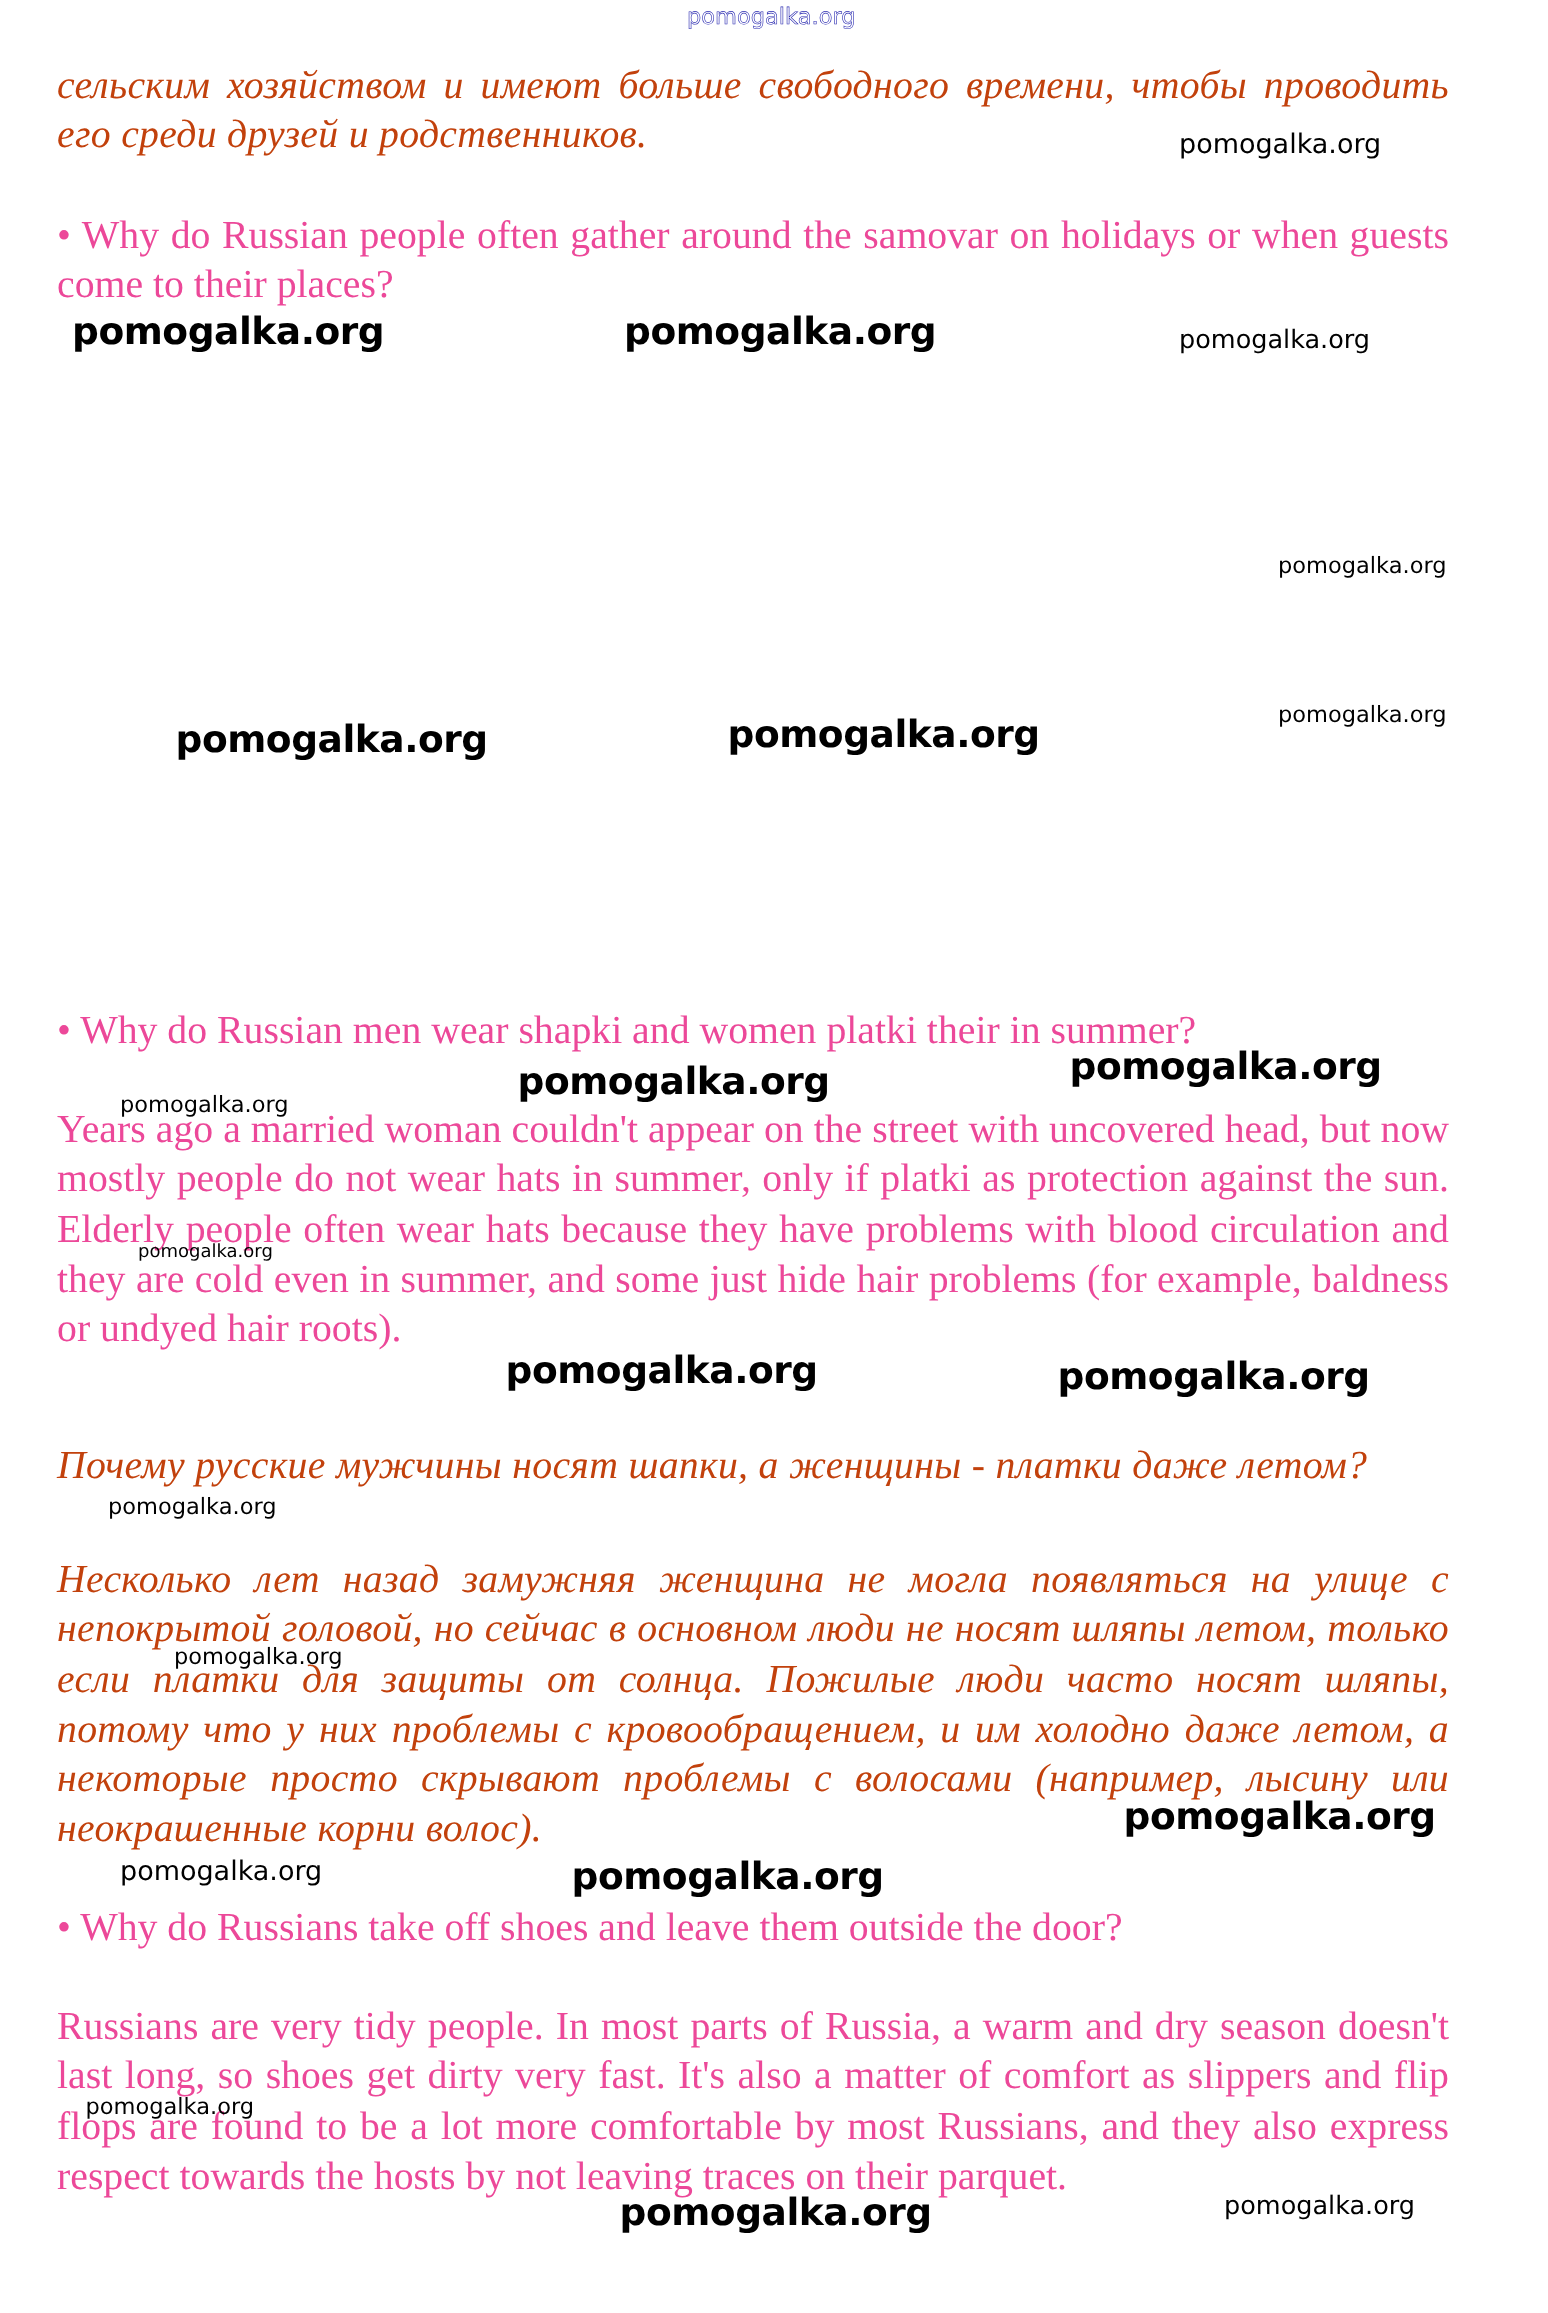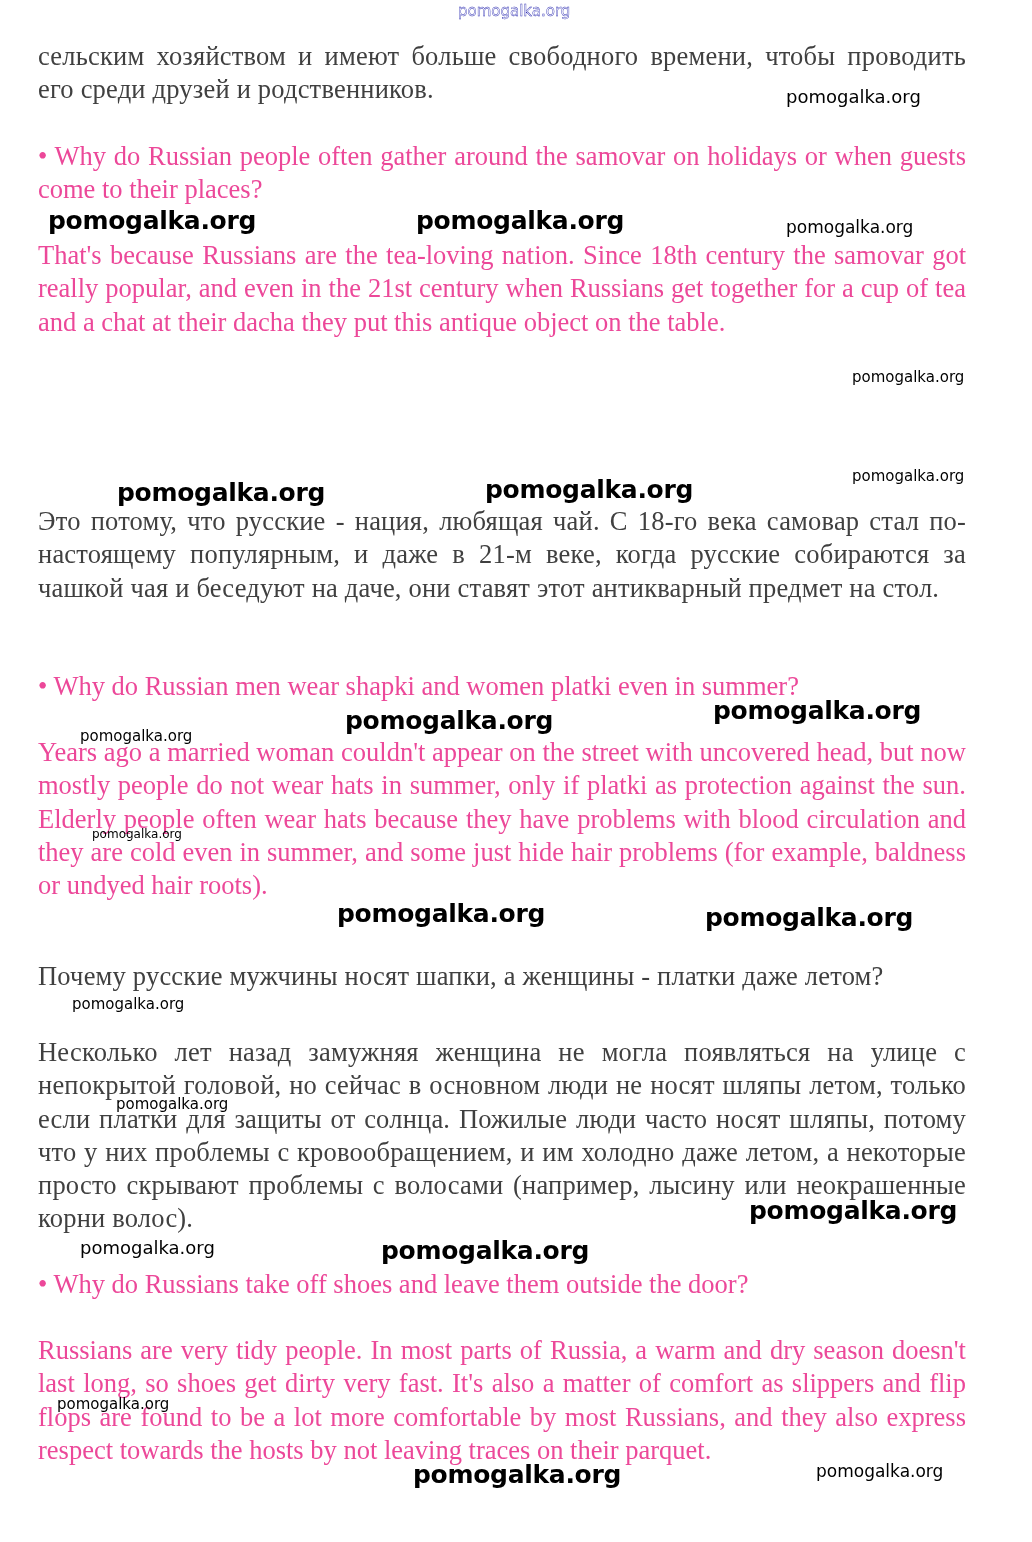--- a/index.html
+++ b/index.html
@@ -1,49 +1,47 @@
 <!DOCTYPE html>
 <html><head>
 <meta charset="utf-8">
 <style>
   html, body { margin: 0; padding: 0; background: #ffffff; }
   body { width: 1032px; height: 1542px; position: relative; overflow: hidden; }
   .page { position: absolute; left: 0; top: 0; width: 1032px; height: 1542px; }
   .para { position: absolute; left: 38px; width: 928px; font-family: "Liberation Serif", "DejaVu Serif", serif; font-size: 26.5px; color: #ec4899; line-height: 33.3px; text-align: justify; }
-  .ru { color: #404040; letter-spacing: 0.2px; }
+  .ru { font-style: italic; color: #c2410c; letter-spacing: 0.2px; }
   .wm { position: absolute; font-family: "DejaVu Sans", "Liberation Sans", sans-serif; color: #000; white-space: nowrap; }
   .wm-big { font-size: 25px; font-weight: bold; letter-spacing: -0.3px; }
   .wm-small { font-size: 15px; }
   .wm-top { font-size: 15px; color: #2a2ab0; font-weight: normal; -webkit-text-stroke: 0.4px #2a2ab0; color: #ffffff; }
 </style>
 </head>
 <body>
 
 <div class="page">
 
   <div class="wm wm-top" style="left:458px; top:2px;">pomogalka.org</div>
 
   <div class="para ru" style="top:40px;">сельским хозяйством и имеют больше свободного времени, чтобы проводить его среди друзей и родственников.</div>
   <div class="wm wm-small" style="left:786px; top:86px; font-size:18px;">pomogalka.org</div>
 
   <div class="para" style="top:140px;">• Why do Russian people often gather around the samovar on holidays or when guests come to their places?</div>
   <div class="wm wm-big" style="left:48px; top:206px;">pomogalka.org</div>
   <div class="wm wm-big" style="left:416px; top:206px;">pomogalka.org</div>
   <div class="wm wm-small" style="left:786px; top:217px; font-size:17px;">pomogalka.org</div>
 
-  <div class="para" style="top:239px;">That's because Russians are the tea-loving nation. Since 18th century the samovar got really popular, and even in the 21st century when Russians get together for a cup of tea and a chat at their dacha they put this antique object on the table.</div>
   <div class="wm wm-small" style="left:852px; top:368px;">pomogalka.org</div>
 
   <div class="wm wm-small" style="left:852px; top:467px;">pomogalka.org</div>
   <div class="wm wm-big" style="left:117px; top:478px;">pomogalka.org</div>
   <div class="wm wm-big" style="left:485px; top:475px;">pomogalka.org</div>
 
-  <div class="para ru" style="top:505px;">Это потому, что русские - нация, любящая чай. С 18-го века самовар стал по-настоящему популярным, и даже в 21-м веке, когда русские собираются за чашкой чая и беседуют на даче, они ставят этот антикварный предмет на стол.</div>
 
-  <div class="para" style="top:670px;">• Why do Russian men wear shapki and women platki even in summer?</div>
+  <div class="para" style="top:670px;">• Why do Russian men wear shapki and women platki their in summer?</div>
   <div class="wm wm-big" style="left:713px; top:696px;">pomogalka.org</div>
   <div class="wm wm-big" style="left:345px; top:706px;">pomogalka.org</div>
   <div class="wm wm-small" style="left:80px; top:727px;">pomogalka.org</div>
 
   <div class="para" style="top:736px;">Years ago a married woman couldn't appear on the street with uncovered head, but now mostly people do not wear hats in summer, only if platki as protection against the sun. Elderly people often wear hats because they have problems with blood circulation and they are cold even in summer, and some just hide hair problems (for example, baldness or undyed hair roots).</div>
   <div class="wm wm-small" style="left:92px; top:827px; font-size:12px;">pomogalka.org</div>
   <div class="wm wm-big" style="left:337px; top:899px;">pomogalka.org</div>
   <div class="wm wm-big" style="left:705px; top:903px;">pomogalka.org</div>
 
   <div class="para ru" style="top:936px;margin-top:24px;">Почему русские мужчины носят шапки, а женщины - платки даже летом?</div>

